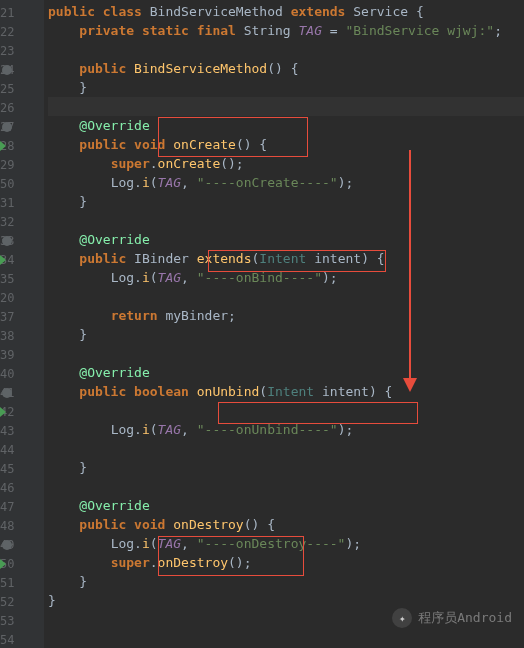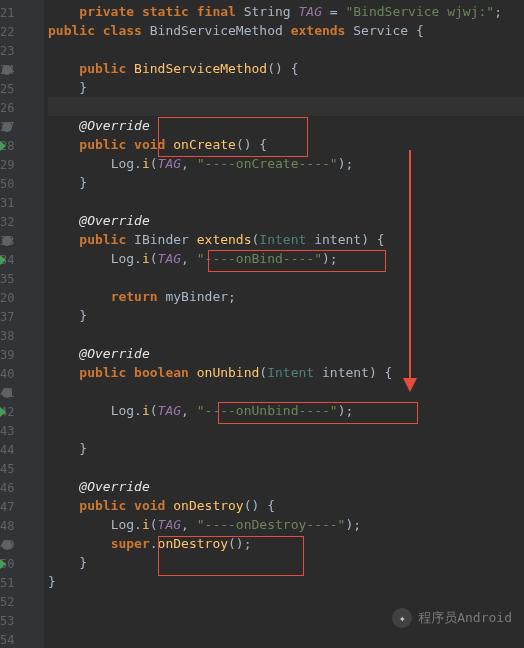--- a/index.html
+++ b/index.html
@@ -59,21 +59,21 @@
     line-height: 19px;
     white-space: pre;
   }
   .kw { color: #cc7832; font-weight: bold; }
   .type { color: #a9b7c6; }
   .cls { color: #a9b7c6; }
   .method { color: #ffc66d; }
   .str { color: #6a8759; }
   .field { color: #9876aa; font-style: italic; }
   .param { color: #a9b7c6; }
-  .ann { color: #e5e5e5; font-style: italic; }
+  .ann { color: #86efac; }
   .punct { color: #a9b7c6; }
   .paren { color: #a9b7c6; }
   .override-method { color: #ffc66d; }
   .intent-cls { color: #4e807d; }
   .red-box {
     position: absolute;
     border: 1.5px solid #e74c3c;
     pointer-events: none;
   }
   .arrow {
@@ -153,28 +153,29 @@
       <div class="line-num">48</div>
       <div class="line-num">49<div class="marker" style="background: rgb(94, 99, 102);"></div></div>
       <div class="line-num">50<div class="green-tri"></div></div>
       <div class="line-num">51</div>
       <div class="line-num">52</div>
       <div class="line-num">53</div>
       <div class="line-num">54</div>
     </div>
   <div class="code" id="code">
 
+    <div class="code-line"><span class="kw">public</span> <span class="kw">class</span> <span class="cls">BindServiceMethod</span> <span class="kw">extends</span> <span class="cls">Service</span> <span class="punct">{</span></div>
     <div class="code-line">    <span class="kw">private</span> <span class="kw">static</span> <span class="kw">final</span> <span class="type">String</span> <span class="field">TAG</span> <span class="punct">=</span> <span class="str">"BindService wjwj:"</span><span class="punct">;</span></div>
-    <div class="code-line"><span class="kw">public</span> <span class="kw">class</span> <span class="cls">BindServiceMethod</span> <span class="kw">extends</span> <span class="cls">Service</span> <span class="punct">{</span></div>
     <div class="code-line"></div>
     <div class="code-line">    <span class="kw">public</span> <span class="method">BindServiceMethod</span><span class="paren">() {</span></div>
     <div class="code-line">    <span class="punct">}</span></div>
     <div class="code-line caret-line"></div>
     <div class="code-line">    <span class="ann">@Override</span></div>
     <div class="code-line">    <span class="kw">public</span> <span class="kw">void</span> <span class="override-method">onCreate</span><span class="paren">() {</span></div>
+    <div class="code-line">        <span class="kw">super</span><span class="punct">.</span><span class="method">onCreate</span><span class="paren">();</span></div>
     <div class="code-line">        <span class="cls">Log</span><span class="punct">.</span><span class="method">i</span><span class="paren">(</span><span class="field">TAG</span><span class="punct">, </span><span class="str">"----onCreate----"</span><span class="paren">);</span></div>
     <div class="code-line">    <span class="punct">}</span></div>
     <div class="code-line"></div>
     <div class="code-line">    <span class="ann">@Override</span></div>
     <div class="code-line">    <span class="kw">public</span> <span class="cls">IBinder</span> <span class="override-method">extends</span><span class="paren">(</span><span class="intent-cls">Intent</span> <span class="param">intent</span><span class="paren">) {</span></div>
     <div class="code-line">        <span class="cls">Log</span><span class="punct">.</span><span class="method">i</span><span class="paren">(</span><span class="field">TAG</span><span class="punct">, </span><span class="str">"----onBind----"</span><span class="paren">);</span></div>
     <div class="code-line"></div>
     <div class="code-line">        <span class="kw">return</span> <span class="param">myBinder</span><span class="punct">;</span></div>
     <div class="code-line">    <span class="punct">}</span></div>
     <div class="code-line"></div>

